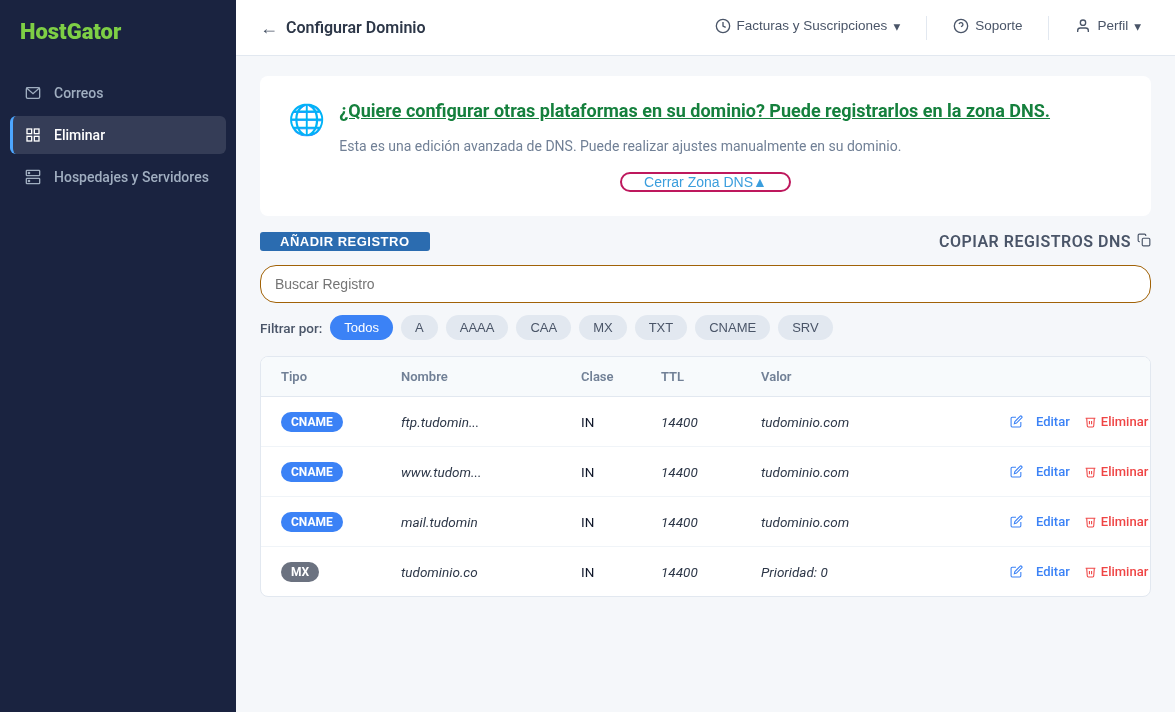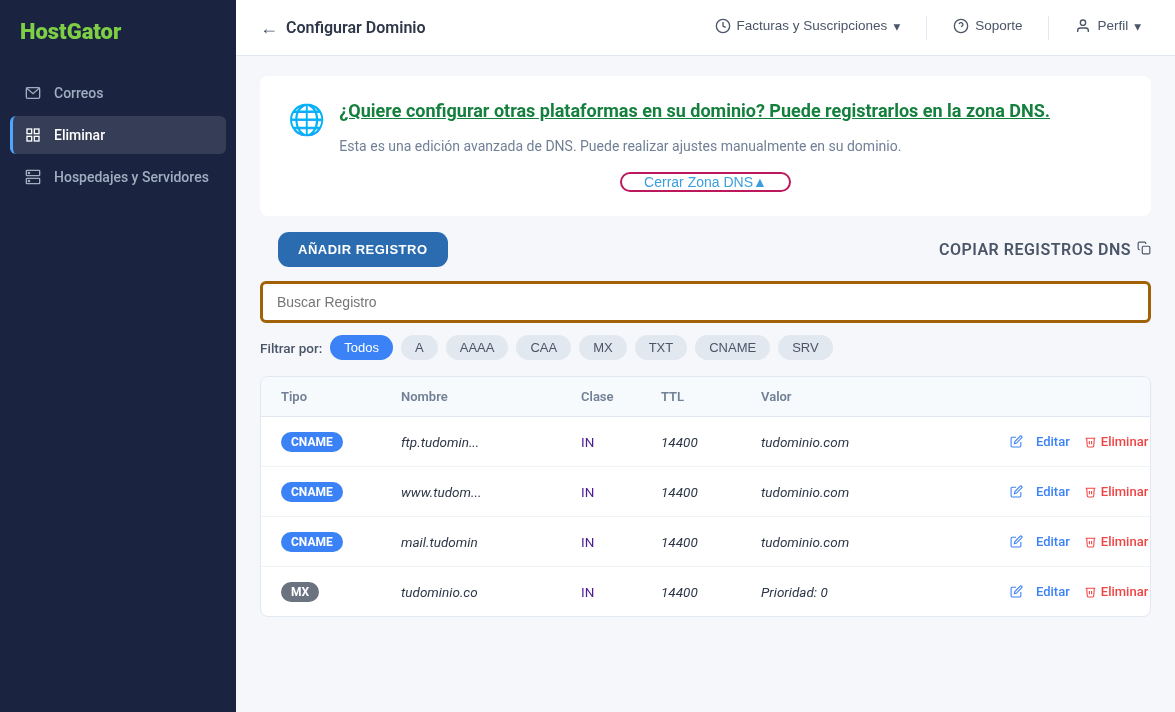--- a/index.html
+++ b/index.html
@@ -116,46 +116,45 @@
     .toolbar {
       display: flex;
       align-items: center;
       justify-content: space-between;
       margin-bottom: 14px;
     }
     .btn-add {
       background: #2b6cb0;
       color: #fff;
       border: none;
-      border-radius: 11px;
-      padding: 10px 20px;
+      border-radius: 3px;
+      padding: 2px 20px;
       font-size: 13px;
       font-weight: 700;
       letter-spacing: 0.5px;
       cursor: pointer;
-      margin-left: 18px;
     }
     .copy-dns {
       display: flex;
       align-items: center;
       gap: 6px;
       color: #4a5568;
       font-size: 16px;
       font-weight: 600;
       cursor: pointer;
       text-transform: uppercase;
       letter-spacing: 0.5px;
     }
 
     
     .search-wrap { margin-bottom: 12px; }
     .search-input {
       width: 100%;
-      border: 3px solid #a16207;
-      border-radius: 6px;
+      border: 1px solid #a16207;
+      border-radius: 16px;
       padding: 10px 14px;
       font-size: 14px;
       color: #3b82f6;
       background: #fff;
       outline: none;
     }
 
     
     .filter-row {
       display: flex;
@@ -209,21 +208,21 @@
       display: inline-block;
       padding: 3px 10px;
       border-radius: 12px;
       font-size: 12px;
       font-weight: 700;
       background: #3b82f6;
       color: #fff;
     }
     .badge.mx { background: #6b7280; }
     .cell-text { font-size: 13.5px; color: #2d3748; font-style: italic; }
-    .cell-muted { font-size: 13.5px; color: #4c1d95; }
+    .cell-muted { font-size: 13.5px; color: #0f172a; }
     .table-actions {
       display: flex;
       align-items: center;
       gap: 14px;
     }
     .action-edit {
       display: flex; align-items: center; gap: 13px;
       color: #3b82f6; font-size: 13px; cursor: pointer; font-weight: 500;
     }
     .action-delete {

